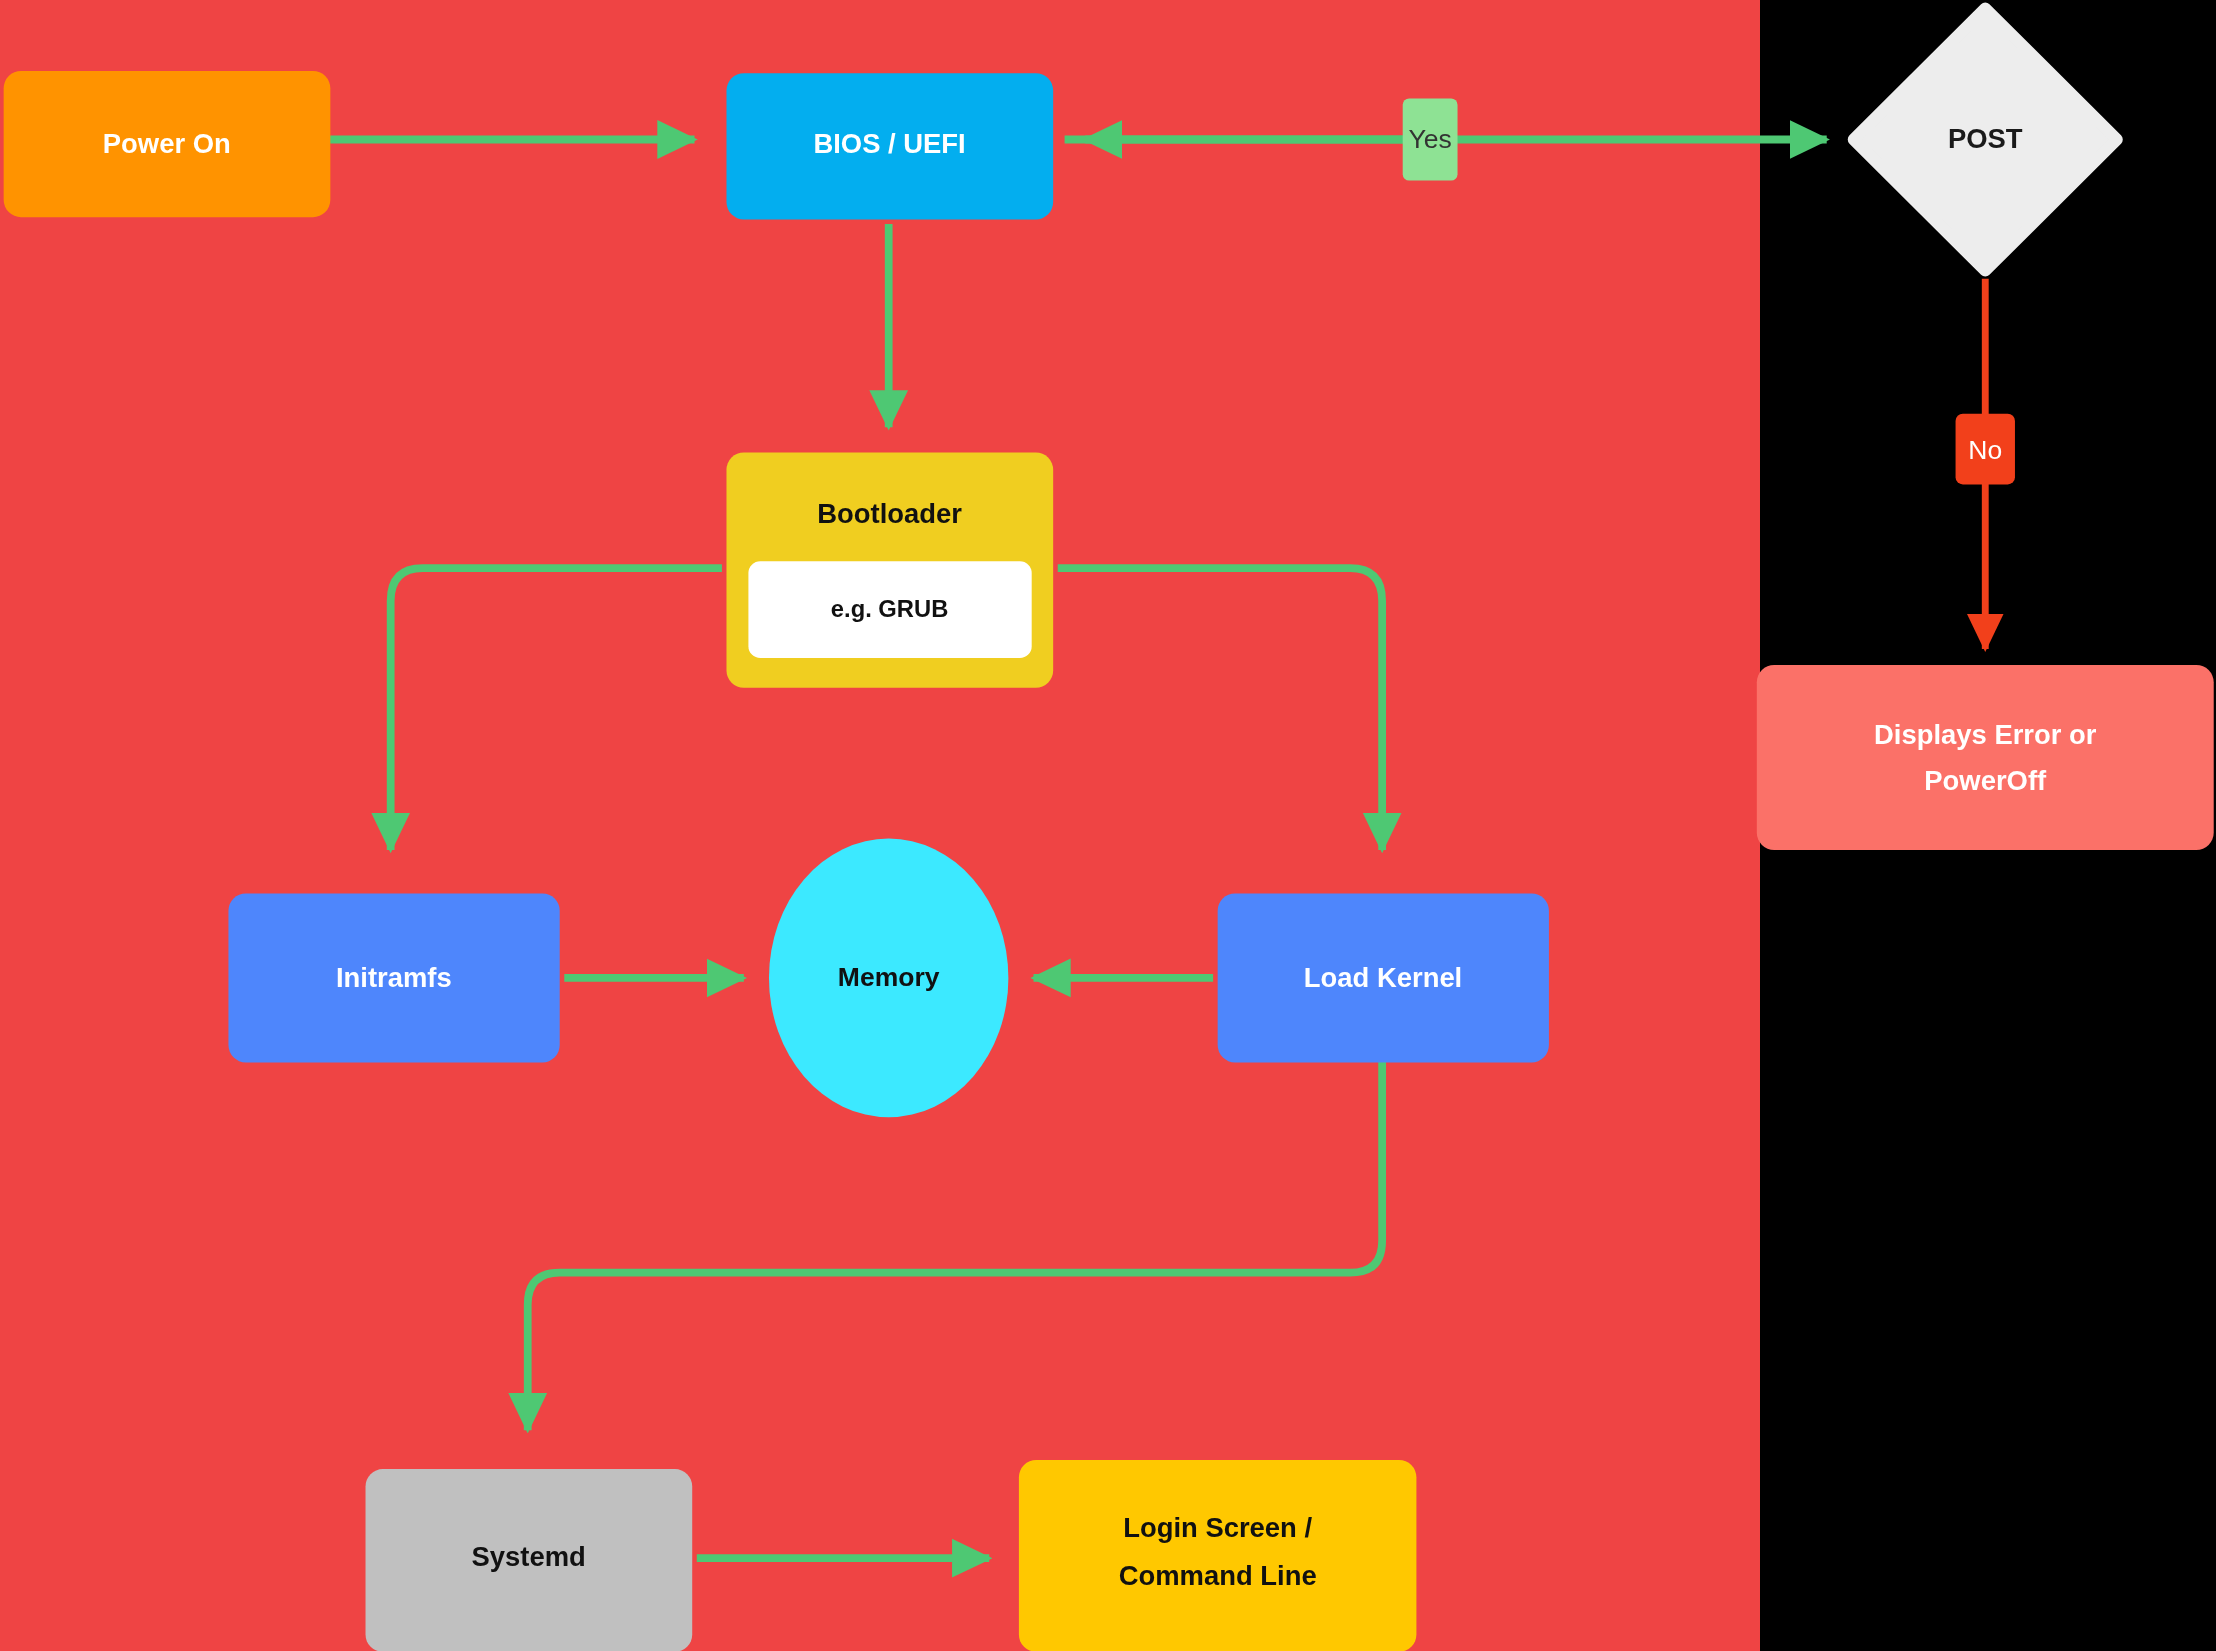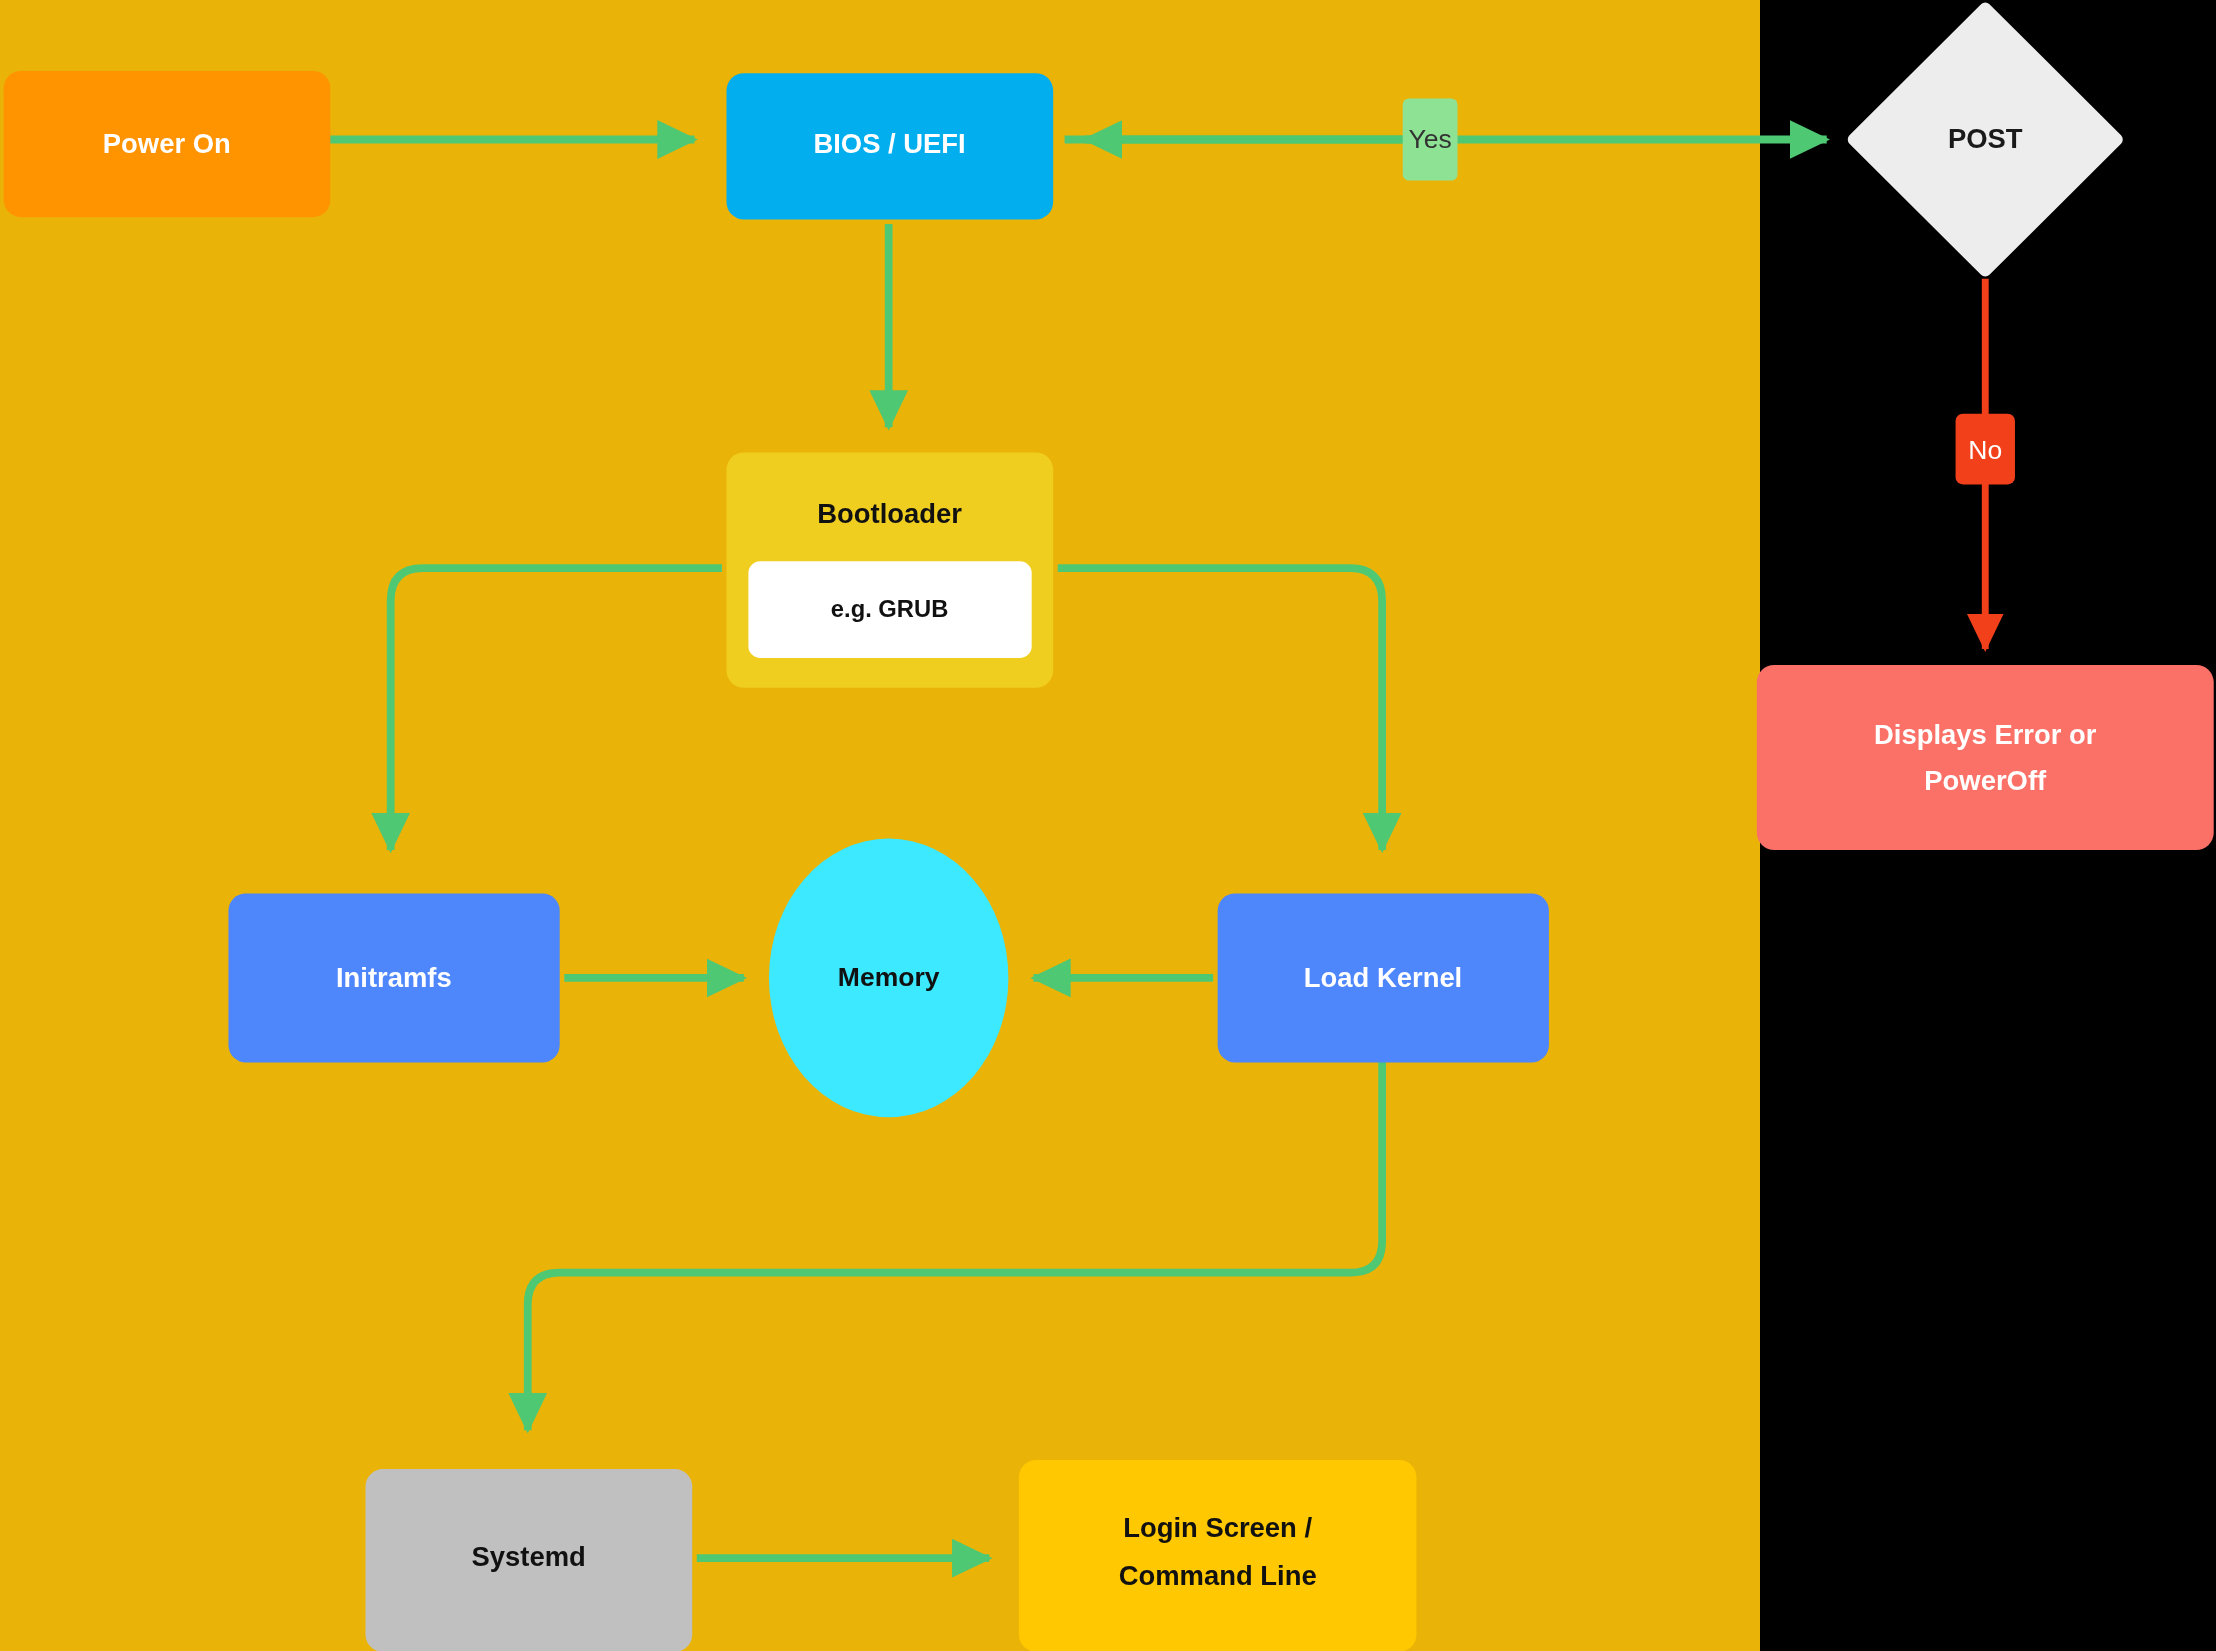--- a/index.html
+++ b/index.html
@@ -10,21 +10,21 @@
   body {
     width: 2216px;
     height: 1652px;
     overflow: hidden;
     font-family: "Liberation Sans", sans-serif;
   }
   #board {
     position: relative;
     width: 1760px;
     height: 1652px;
-    background: #eab308;
+    background: #ef4444;
   }
   svg.flow {
     position: absolute;
     inset: 0;
     width: 2216px;
     height: 1652px;
     display: block;
   }
   .node-label {
     font-family: "Liberation Sans", sans-serif;

